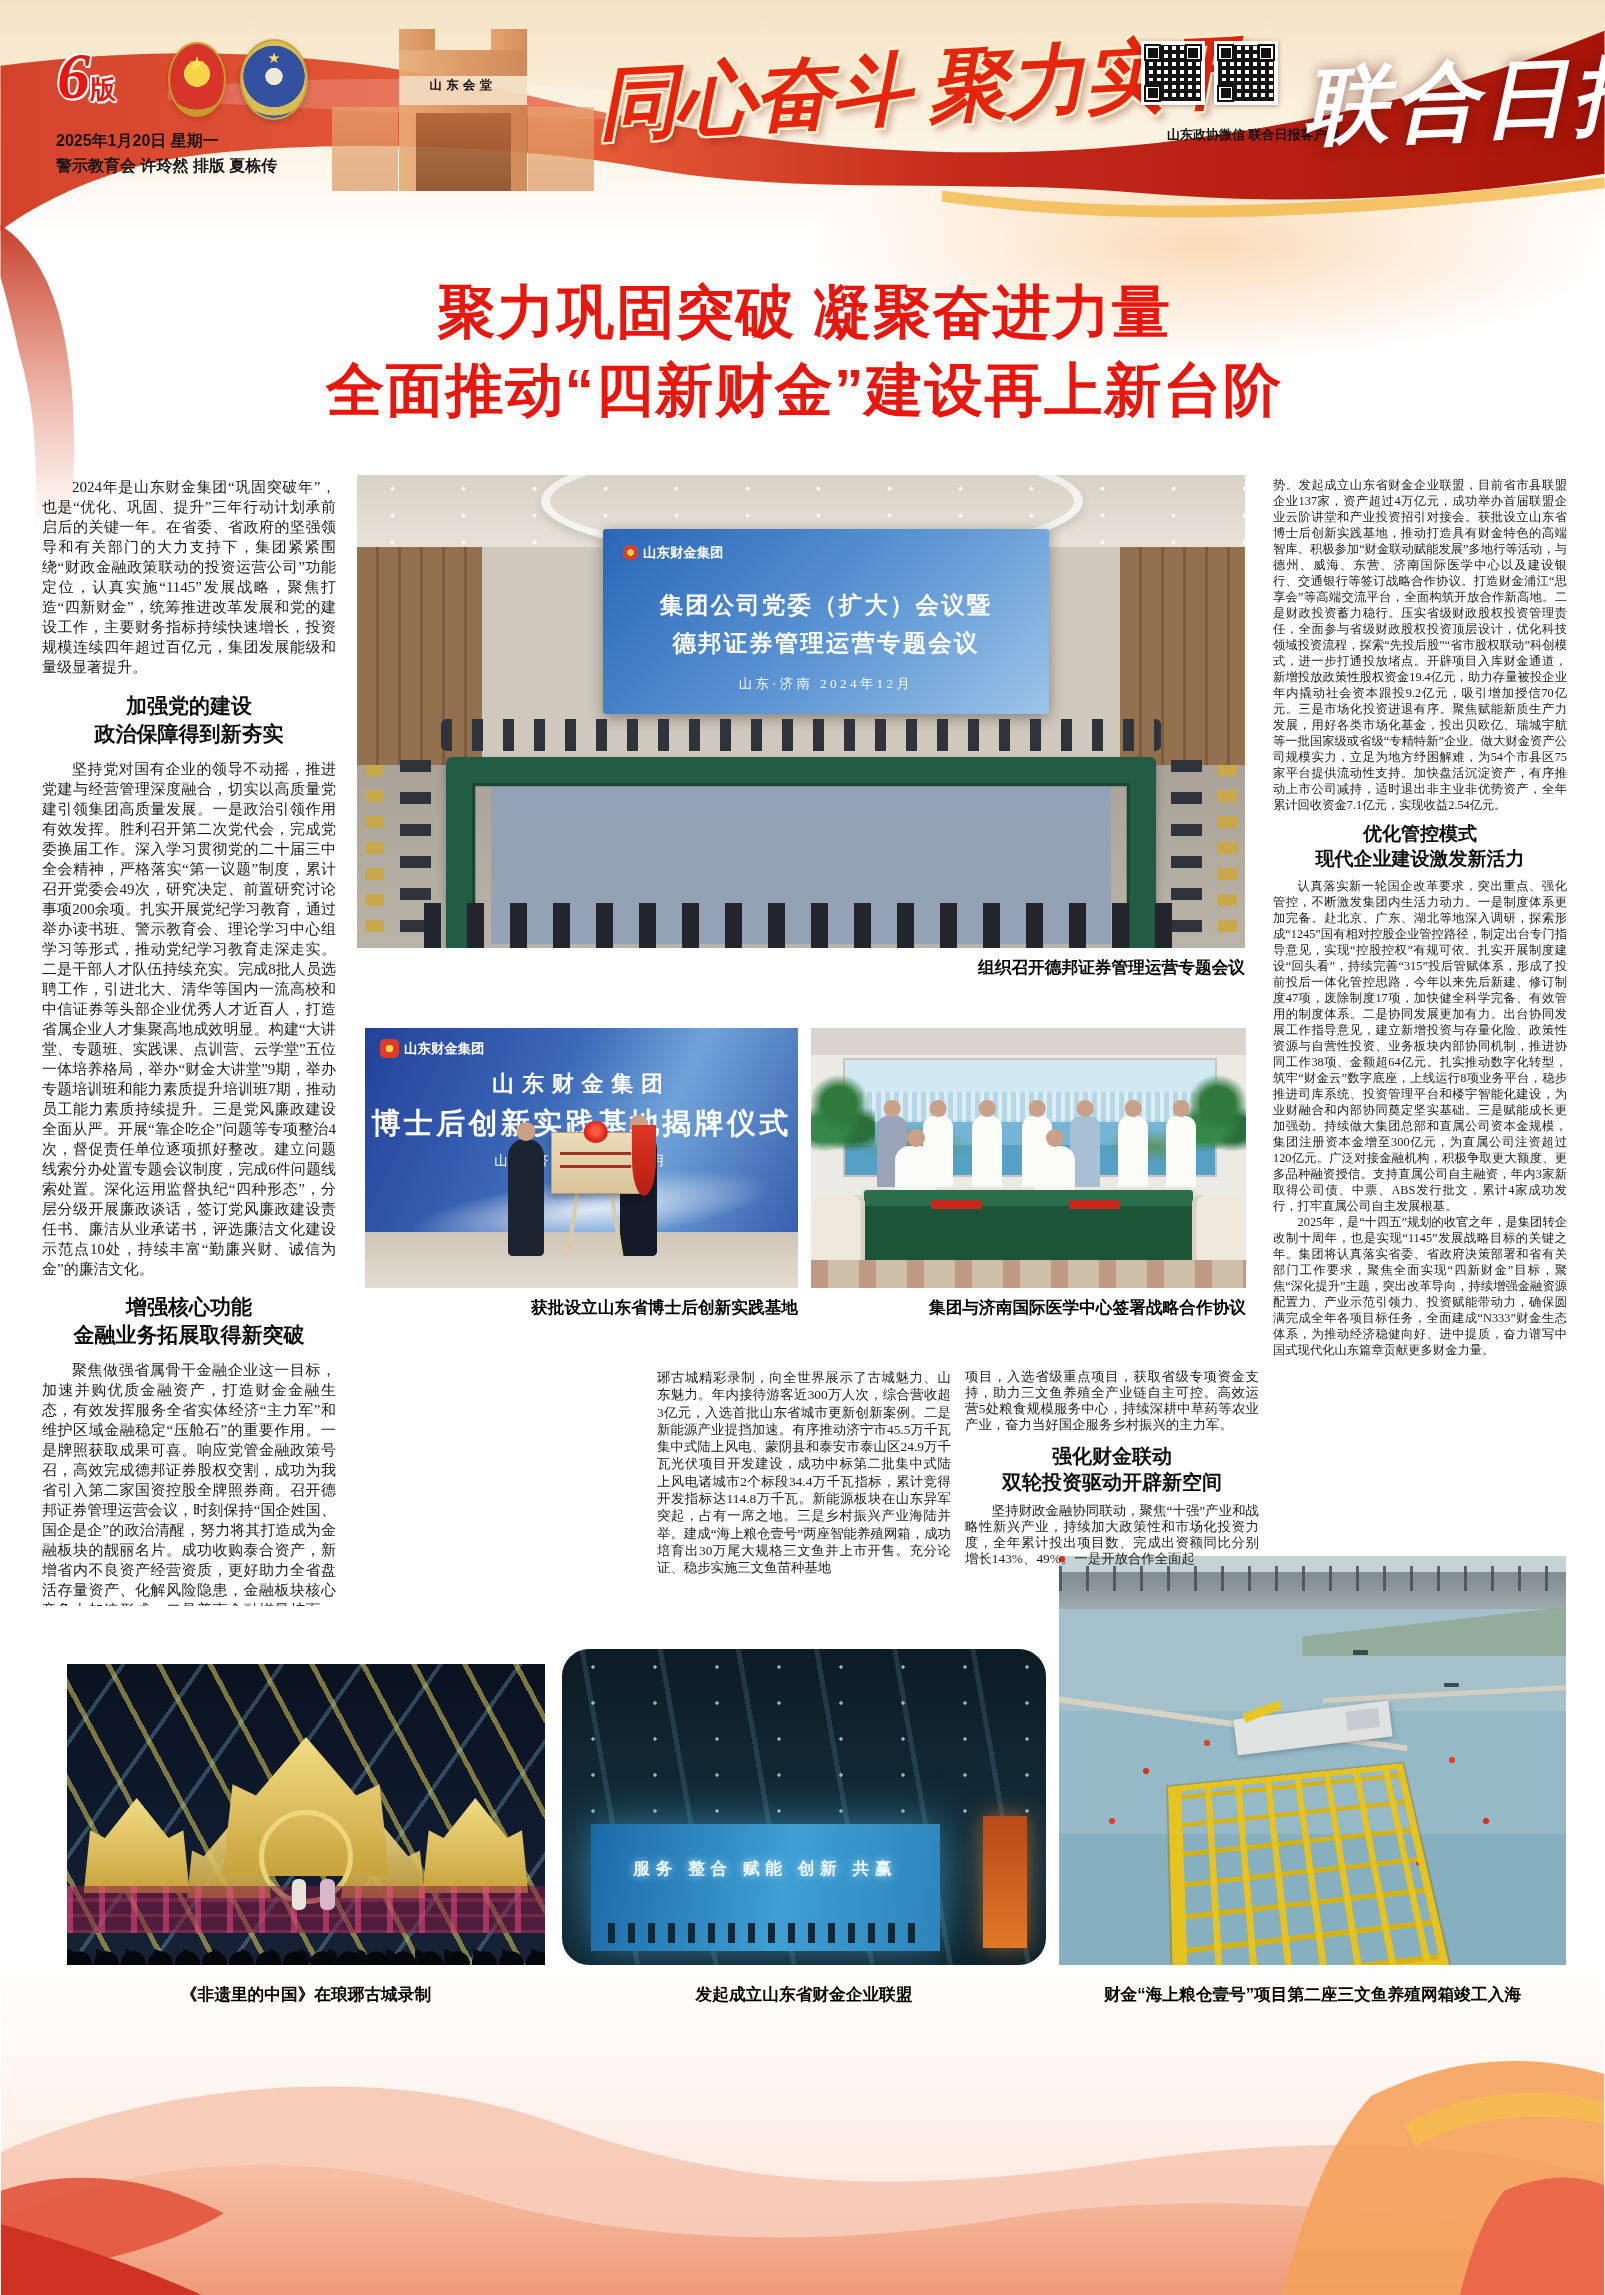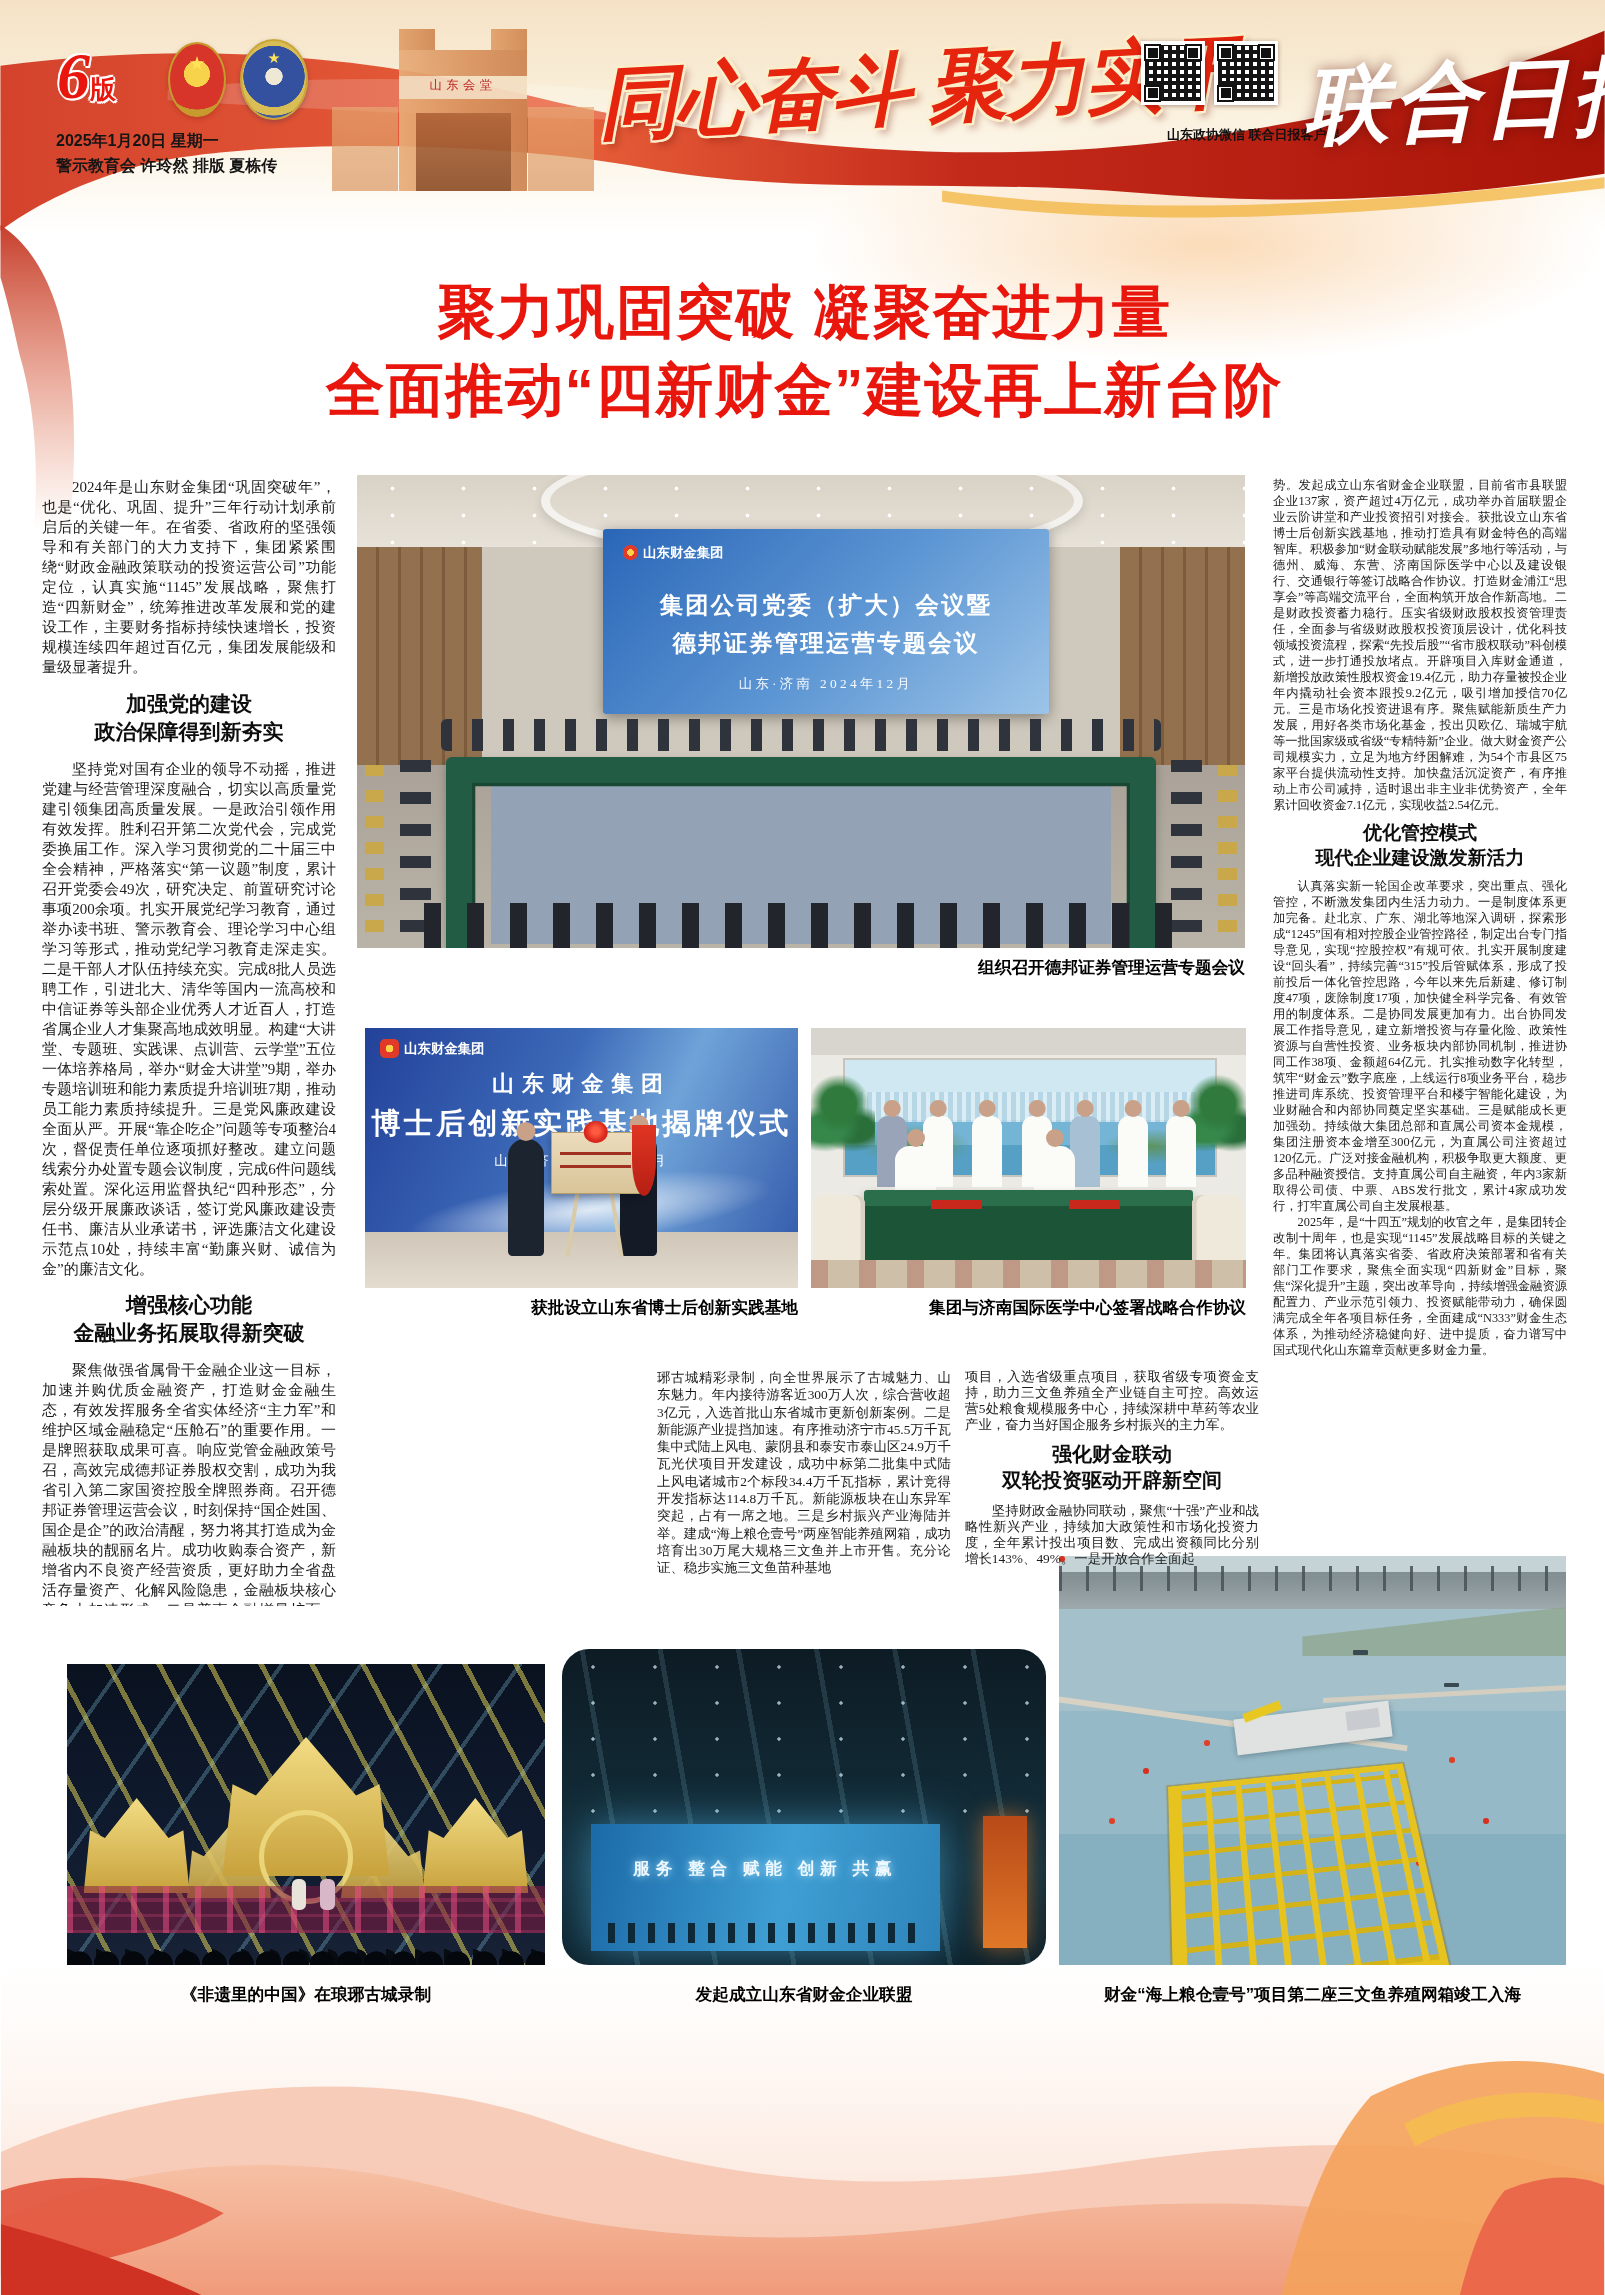--- a/index.html
+++ b/index.html
@@ -26,22 +26,22 @@
     background:radial-gradient(circle at 50% 46%,#efe8d6 0 16%,#33519e 17% 58%,#d9bd55 59% 74%,#3a57a8 75% 100%);
     border:2.2px solid #caa63a;box-shadow:0 2.2px 5.6px rgba(30,40,90,.3);}
   #emb-cppcc::after{content:"★";position:absolute;top:9px;left:50%;transform:translateX(-50%);
     color:#ffe25a;font-size:14.5px;}
   #hall{position:absolute;left:332px;top:29px;width:262px;height:162px;z-index:2;opacity:.92;}
   #hall .wing{position:absolute;bottom:0;width:66px;height:84px;background:linear-gradient(#e5a873,#d8925c);opacity:.75;}
   #hall .pylon{position:absolute;top:0;width:36px;height:162px;background:linear-gradient(90deg,#e2a06a,#cf8752);}
   #hall .mid{position:absolute;left:67px;top:21px;width:128px;height:141px;
     background:linear-gradient(90deg,#e8ad78,#d9935e 55%,#cd8350);}
   #hall .door{position:absolute;left:84px;top:84px;width:95px;height:78px;background:linear-gradient(#b06a3c,#8e4f28);}
-  #hall .plate{position:absolute;left:67px;top:47px;width:128px;height:23px;background:#f3dfc2;
-    color:#b91c1c;font-size:12.3px;font-weight:400;text-align:center;line-height:19px;letter-spacing:4.5px;
+  #hall .plate{position:absolute;left:67px;top:47px;width:128px;height:29px;background:#f3dfc2;
+    color:#000000;font-size:12.3px;font-weight:700;text-align:center;line-height:19px;letter-spacing:4.5px;
     font-family:"Liberation Serif",serif;}
   #slogan{position:absolute;left:598px;top:36px;z-index:4;white-space:nowrap;
     font-family:"Liberation Serif",serif;font-weight:900;font-style:italic;font-size:79px;
     color:#e5250e;transform:rotate(-3deg);letter-spacing:-1.1px;
     text-shadow:2.2px 0 0 #fbeecb,-2.2px 0 0 #fbeecb,0 2.2px 0 #fbeecb,0 -2.2px 0 #fbeecb,
       2.2px 2.2px 0 #fbeecb,-2.2px -2.2px 0 #fbeecb,2.2px -2.2px 0 #fbeecb,-2.2px 2.2px 0 #fbeecb,
       4.5px 5.6px 7.8px rgba(120,20,10,.35);}
   .qr{position:absolute;top:41px;width:60px;height:60px;background:#fff;border:2.8px solid #fff;z-index:5;
       box-shadow:0 1.1px 4.5px rgba(60,10,5,.4);}
   .qr .pix{position:absolute;inset:2.2px;
@@ -56,21 +56,21 @@
     font-family:"Liberation Serif",serif;font-weight:900;font-style:italic;font-size:85px;
     letter-spacing:4.5px;transform:rotate(-2deg);text-shadow:0 0 12.3px rgba(90,8,4,.55);}
   
   .headline{position:absolute;left:42px;width:1525px;text-align:center;color:#e8160c;
     font-family:"Liberation Sans",sans-serif;font-weight:900;letter-spacing:1.7px;z-index:4;}
   #hl1{top:274px;font-size:58px;}
   #hl2{top:352px;font-size:58px;}
   
   .col{position:absolute;text-align:justify;color:#1b1b1b;overflow:hidden;z-index:3;}
   .col p{margin:0;text-indent:2em;}
-  .subhead{font-family:Liberation Mono, monospace;font-weight:700;text-align:center;color:#0d0d0d;}
+  .subhead{font-family:Liberation Sans, sans-serif;font-weight:700;text-align:center;color:#0d0d0d;}
   #col1{left:42px;top:477px;width:294px;height:1129px;font-size:15px;line-height:20px;}
   #col1 .subhead{font-size:21px;line-height:28px;margin:14.5px 0 11px;}
   #col2,#col3,#col4{top:1369px;width:294px;height:278px;font-size:13.4px;line-height:17.3px;}
   #col2{left:350px;} #col3{left:657px;} #col4{left:965px;line-height:16px;}
   #col2 .subhead,#col4 .subhead{font-size:20px;line-height:26px;margin:10px 0 7.8px;}
   #col5{left:1273px;top:477px;width:294px;height:1065px;font-size:12.3px;line-height:16px;}
   #col5 .subhead{font-size:19px;line-height:24.5px;margin:9px 0 6.7px;}
   
   .photo{position:absolute;overflow:hidden;z-index:2;background:#888;}
   .caption{position:absolute;z-index:3;color:#000;font-family:"Liberation Sans",sans-serif;

